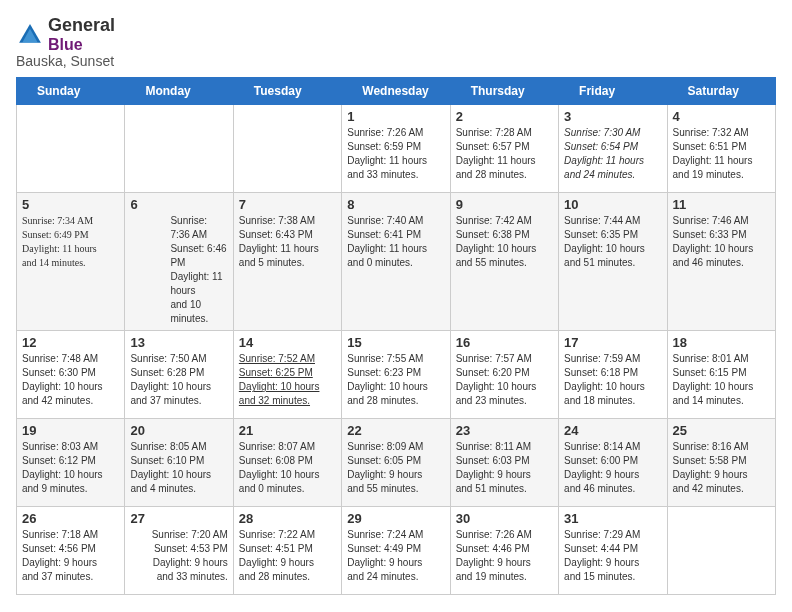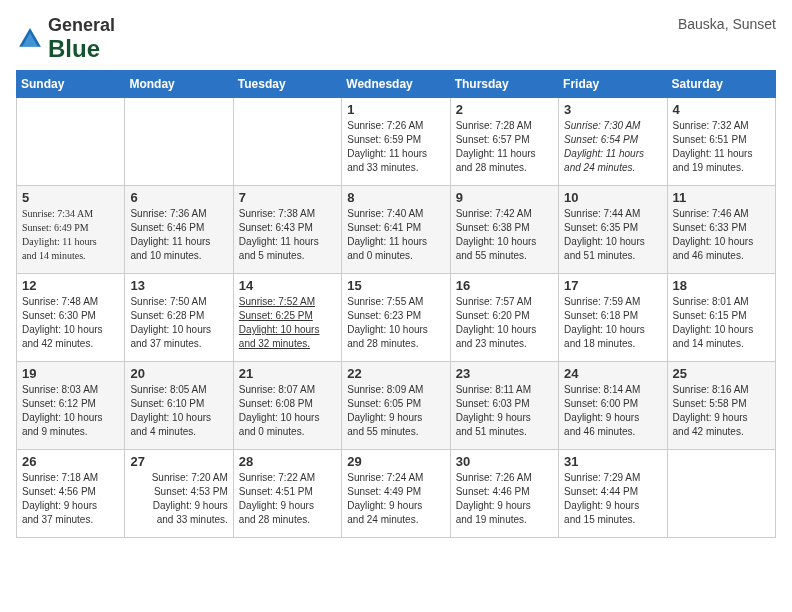--- a/index.html
+++ b/index.html
@@ -8,40 +8,41 @@
       background: #fff;
       width: 792px;
       min-height: 612px;
       padding: 16px;
     }
     .header {
       display: flex;
       justify-content: space-between;
       align-items: flex-start;
       margin-bottom: 8px;
+      flex-direction: column;
     }
     .logo {
       display: flex;
       align-items: center;
       gap: 4px;
     }
     .logo-text {
       display: flex;
       flex-direction: column;
       line-height: 1.1;
     }
     .logo-general {
       font-size: 18px;
       font-weight: bold;
       color: #333;
     }
     .logo-blue {
-      font-size: 24px;
-      font-weight: bold;
-      color: #14532d;
+      font-size: 16px;
+      font-weight: bold;
+      color: #701a75;
     }
     .logo-icon {
       width: 28px;
       height: 28px;
     }
     .title-block {
       text-align: right;
     }
     .month-title {
       font-size: 36px;
@@ -56,21 +57,21 @@
     table {
       width: 100%;
       border-collapse: collapse;
       table-layout: fixed;
     }
     thead tr th {
       background-color: #2a73c5;
       color: #fff;
       font-size: 12px;
       font-weight: bold;
-      padding: 6px 4px;
+      padding: 6px 20px;
       text-align: left;
       border: 1px solid #2a73c5;
     }
     tbody tr td {
       border: 1px solid #ccc;
       vertical-align: top;
       padding: 4px 5px;
       min-height: 80px;
       height: 88px;
       font-size: 10.5px;
@@ -163,21 +164,21 @@
       <tr>
         <td>
           <div class="day-num">5</div>
           <div class="day-info" style="white-space: pre-line; font-family: Liberation Serif, serif;">Sunrise: 7:34 AM
 Sunset: 6:49 PM
 Daylight: 11 hours
 and 14 minutes.</div>
         </td>
         <td>
           <div class="day-num">6</div>
-          <div class="day-info" style="white-space: pre-line;">Sunrise: 7:36 AM
+          <div class="day-info" style="white-space: pre-line; margin-left: 40px;">Sunrise: 7:36 AM
 Sunset: 6:46 PM
 Daylight: 11 hours
 and 10 minutes.</div>
         </td>
         <td>
           <div class="day-num">7</div>
           <div class="day-info" style="white-space: pre-line;">Sunrise: 7:38 AM
 Sunset: 6:43 PM
 Daylight: 11 hours
 and 5 minutes.</div>

